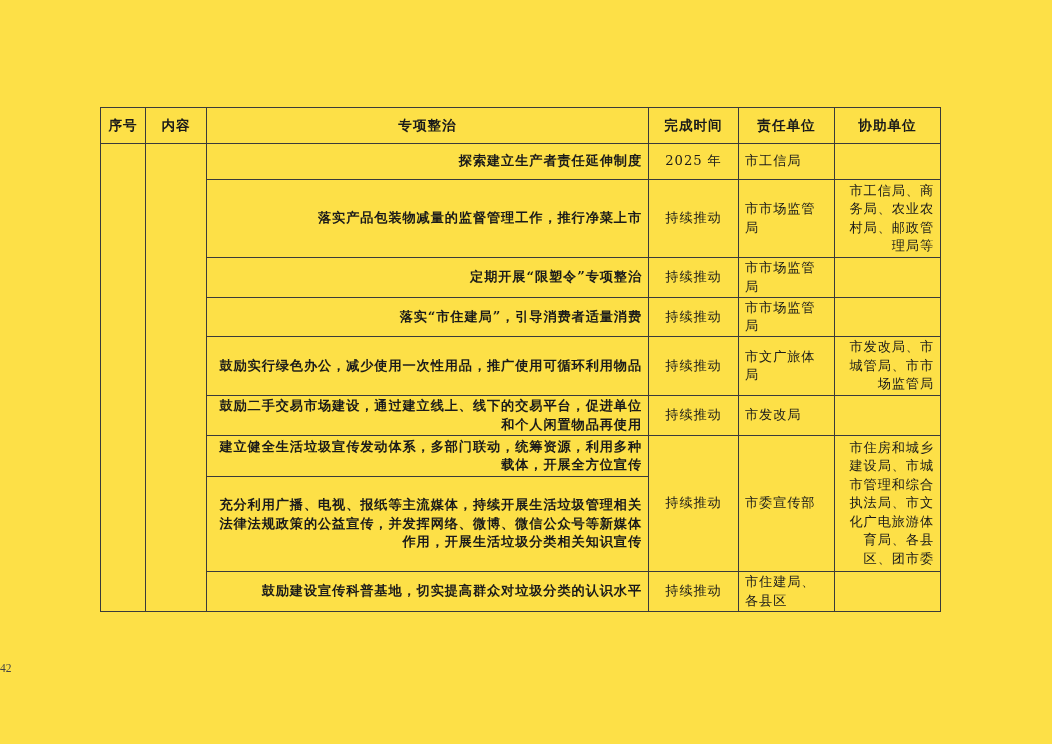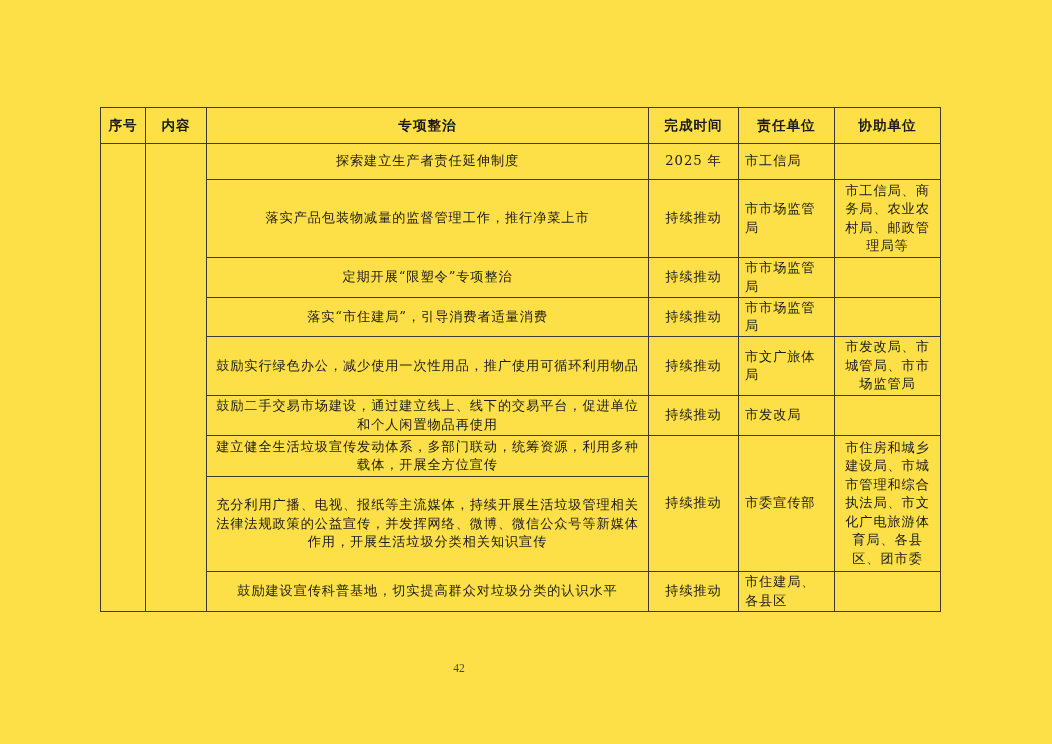--- a/index.html
+++ b/index.html
@@ -6,23 +6,23 @@
     body { width: 1052px; height: 744px; position: relative; overflow: hidden;
            font-family: "DejaVu Serif", "Liberation Serif", serif; color: #1a1a1a; }
     .page { position: absolute; left: 0; top: 0; width: 1052px; height: 744px; background: #fde047; }
     table.main { position: absolute; left: 100px; top: 107px; border-collapse: collapse;
                  table-layout: fixed; width: 840px; }
     table.main td, table.main th { border: 1.3px solid #3a3a3a; padding: 0 6px; font-size: 13.2px;
                  line-height: 18.5px; vertical-align: middle; letter-spacing: 0.9px; }
     table.main th { font-weight: bold; text-align: center; font-size: 13.6px; letter-spacing: 1px; padding: 0 2px; }
     .c-time { text-align: center; }
     .c-resp { text-align: left; letter-spacing: 2.5px; padding: 0 6px 0 7px; margin-left: 12px; }
-    .c-assist { text-align: center; letter-spacing: 2px; padding: 0 4px 0 8px; }
-    .c-target { text-align: center; }
-    .page-num { position: absolute; left: 0; width: 918px; top: 662px; text-align: center;
+    .c-assist { text-align: right; letter-spacing: 2px; padding: 0 4px 0 8px; }
+    .c-target { text-align: right; font-weight: bold; }
+    .page-num { position: absolute; left: 0; width: 918px; top: 662px; text-align: left;
                 font-size: 11.5px; color: #444; font-family: "Liberation Serif", serif; }
   </style>
 </head>
 <body>
 
 <div class="page">
   <table class="main">
     <colgroup>
       <col style="width:45px">
       <col style="width:61px">

